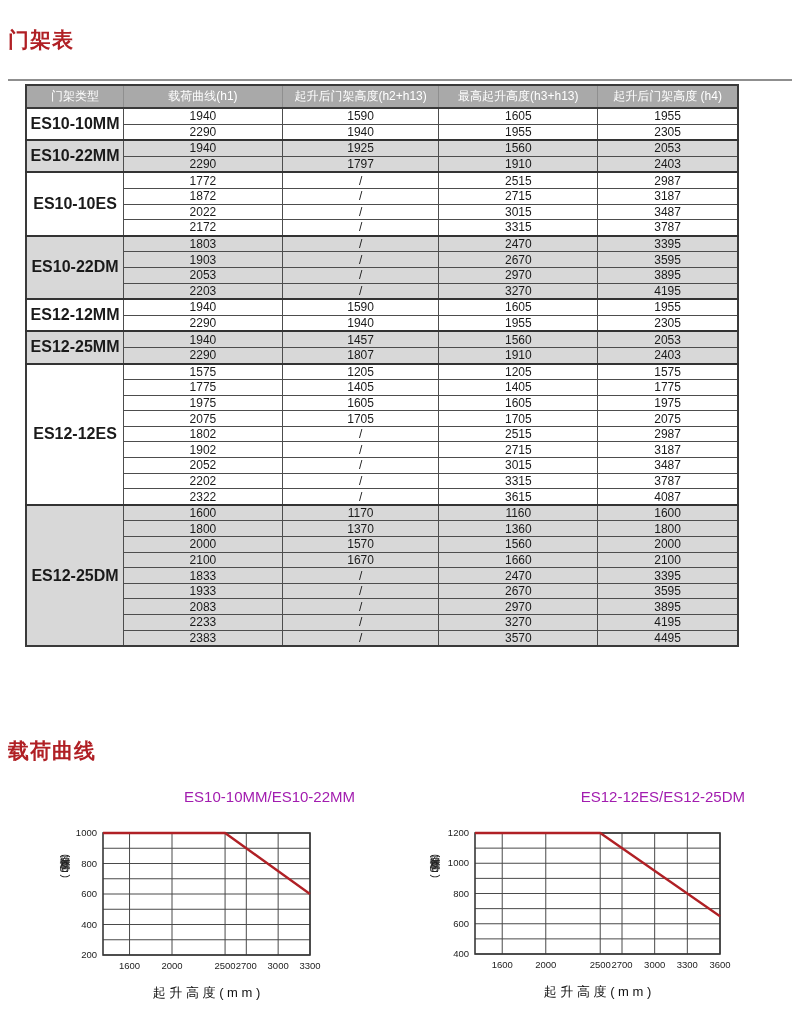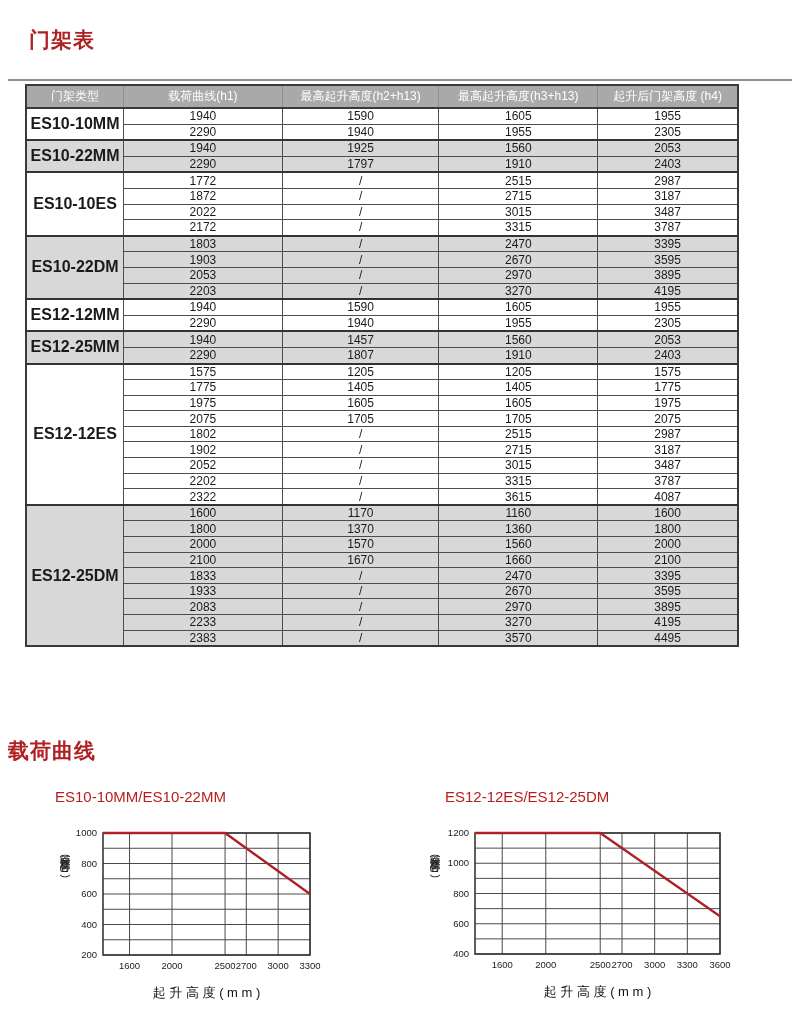--- a/index.html
+++ b/index.html
@@ -5,21 +5,21 @@
   html,body{margin:0;padding:0;}
   body{
     width:800px;height:1032px;position:relative;background:#ffffff;
     font-family:"Liberation Sans","DejaVu Sans",sans-serif;color:#1a1a1a;
     overflow:hidden;
   }
   .sec-title{
     position:absolute;left:8px;margin:0;
     font-size:21px;font-weight:bold;color:#b01f24;letter-spacing:1px;
   }
-  #title-mast{top:26px;margin-left:21px;}
+  #title-mast{top:26px;}
   #title-curves{top:737px;}
   .top-rule{
     position:absolute;left:8px;top:79px;width:784px;height:2px;background:#8f8f8f;
   }
   table.mast{
     position:absolute;left:25px;top:84px;width:714px;
     border-collapse:collapse;table-layout:fixed;
     border:2px solid #3a3a3a;
   }
   table.mast th{
@@ -30,22 +30,22 @@
   table.mast td{
     font-size:12px;text-align:center;vertical-align:middle;
     height:14.6px;padding:0;line-height:1;
     border:1px solid #4d4d4d;
   }
   table.mast tr.g td{background:#d8d8d8;}
   table.mast tr.w td{background:#ffffff;}
   table.mast tr.gb td{border-top:2px solid #333333;}
   table.mast td.model{font-size:16px;font-weight:bold;}
   .chart-title{
-    position:absolute;width:300px;text-align:left;top:787px;
-    font-size:15px;line-height:1.3;color:#b91c1c;
+    position:absolute;width:300px;text-align:right;top:787px;
+    font-size:15px;line-height:1.3;color:#a21caf;
   }
   #chart-title-1{left:55px;}
   #chart-title-2{left:445px;}
   .ylab{
     position:absolute;top:846px;height:110px;
     writing-mode:vertical-rl;text-orientation:mixed;
     font-size:10.5px;color:#222222;letter-spacing:2px;line-height:1;
     display:flex;align-items:center;
   }
   #ylab-1{left:60px;}
@@ -67,21 +67,21 @@
     <col style="width:13.7%">
       <col style="width:22.3%">
       <col style="width:22.0%">
       <col style="width:22.3%">
       <col style="width:19.7%">
   </colgroup>
   <thead>
     <tr>
         <th>门架类型</th>
         <th>载荷曲线(h1)</th>
-        <th>最高起升高度(h2+h13)</th>
+        <th>起升后门架高度(h2+h13)</th>
         <th>最高起升高度(h3+h13)</th>
         <th>起升后门架高度 (h4)</th>
       </tr>
   </thead>
   <tbody>
       <tr class="w gb">
         <td rowspan="2" class="model">ES10-10MM</td>
         <td>1940</td>
         <td>1590</td>
         <td>1605</td>

